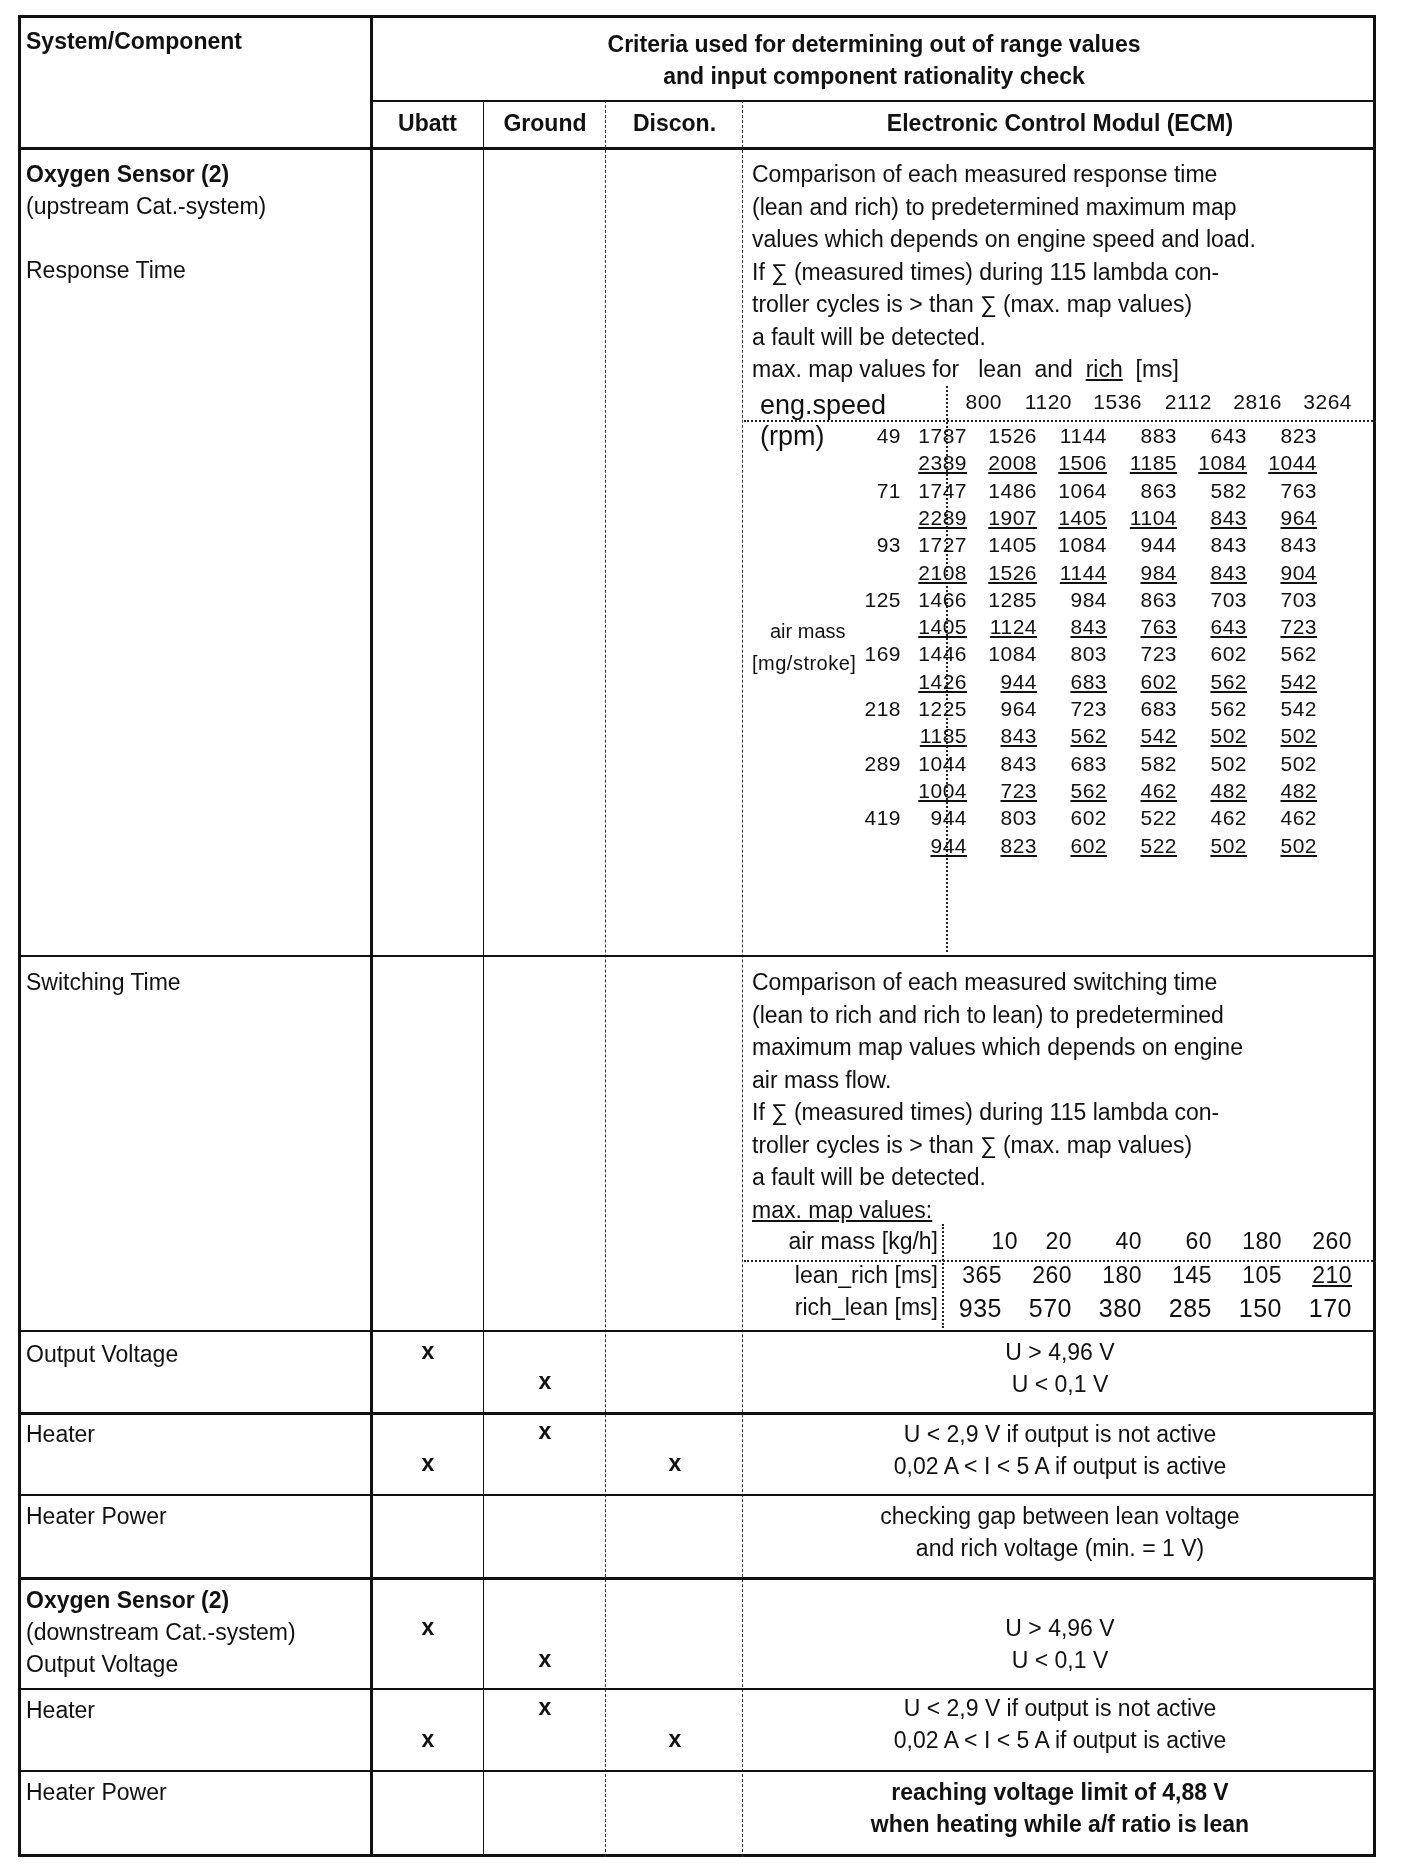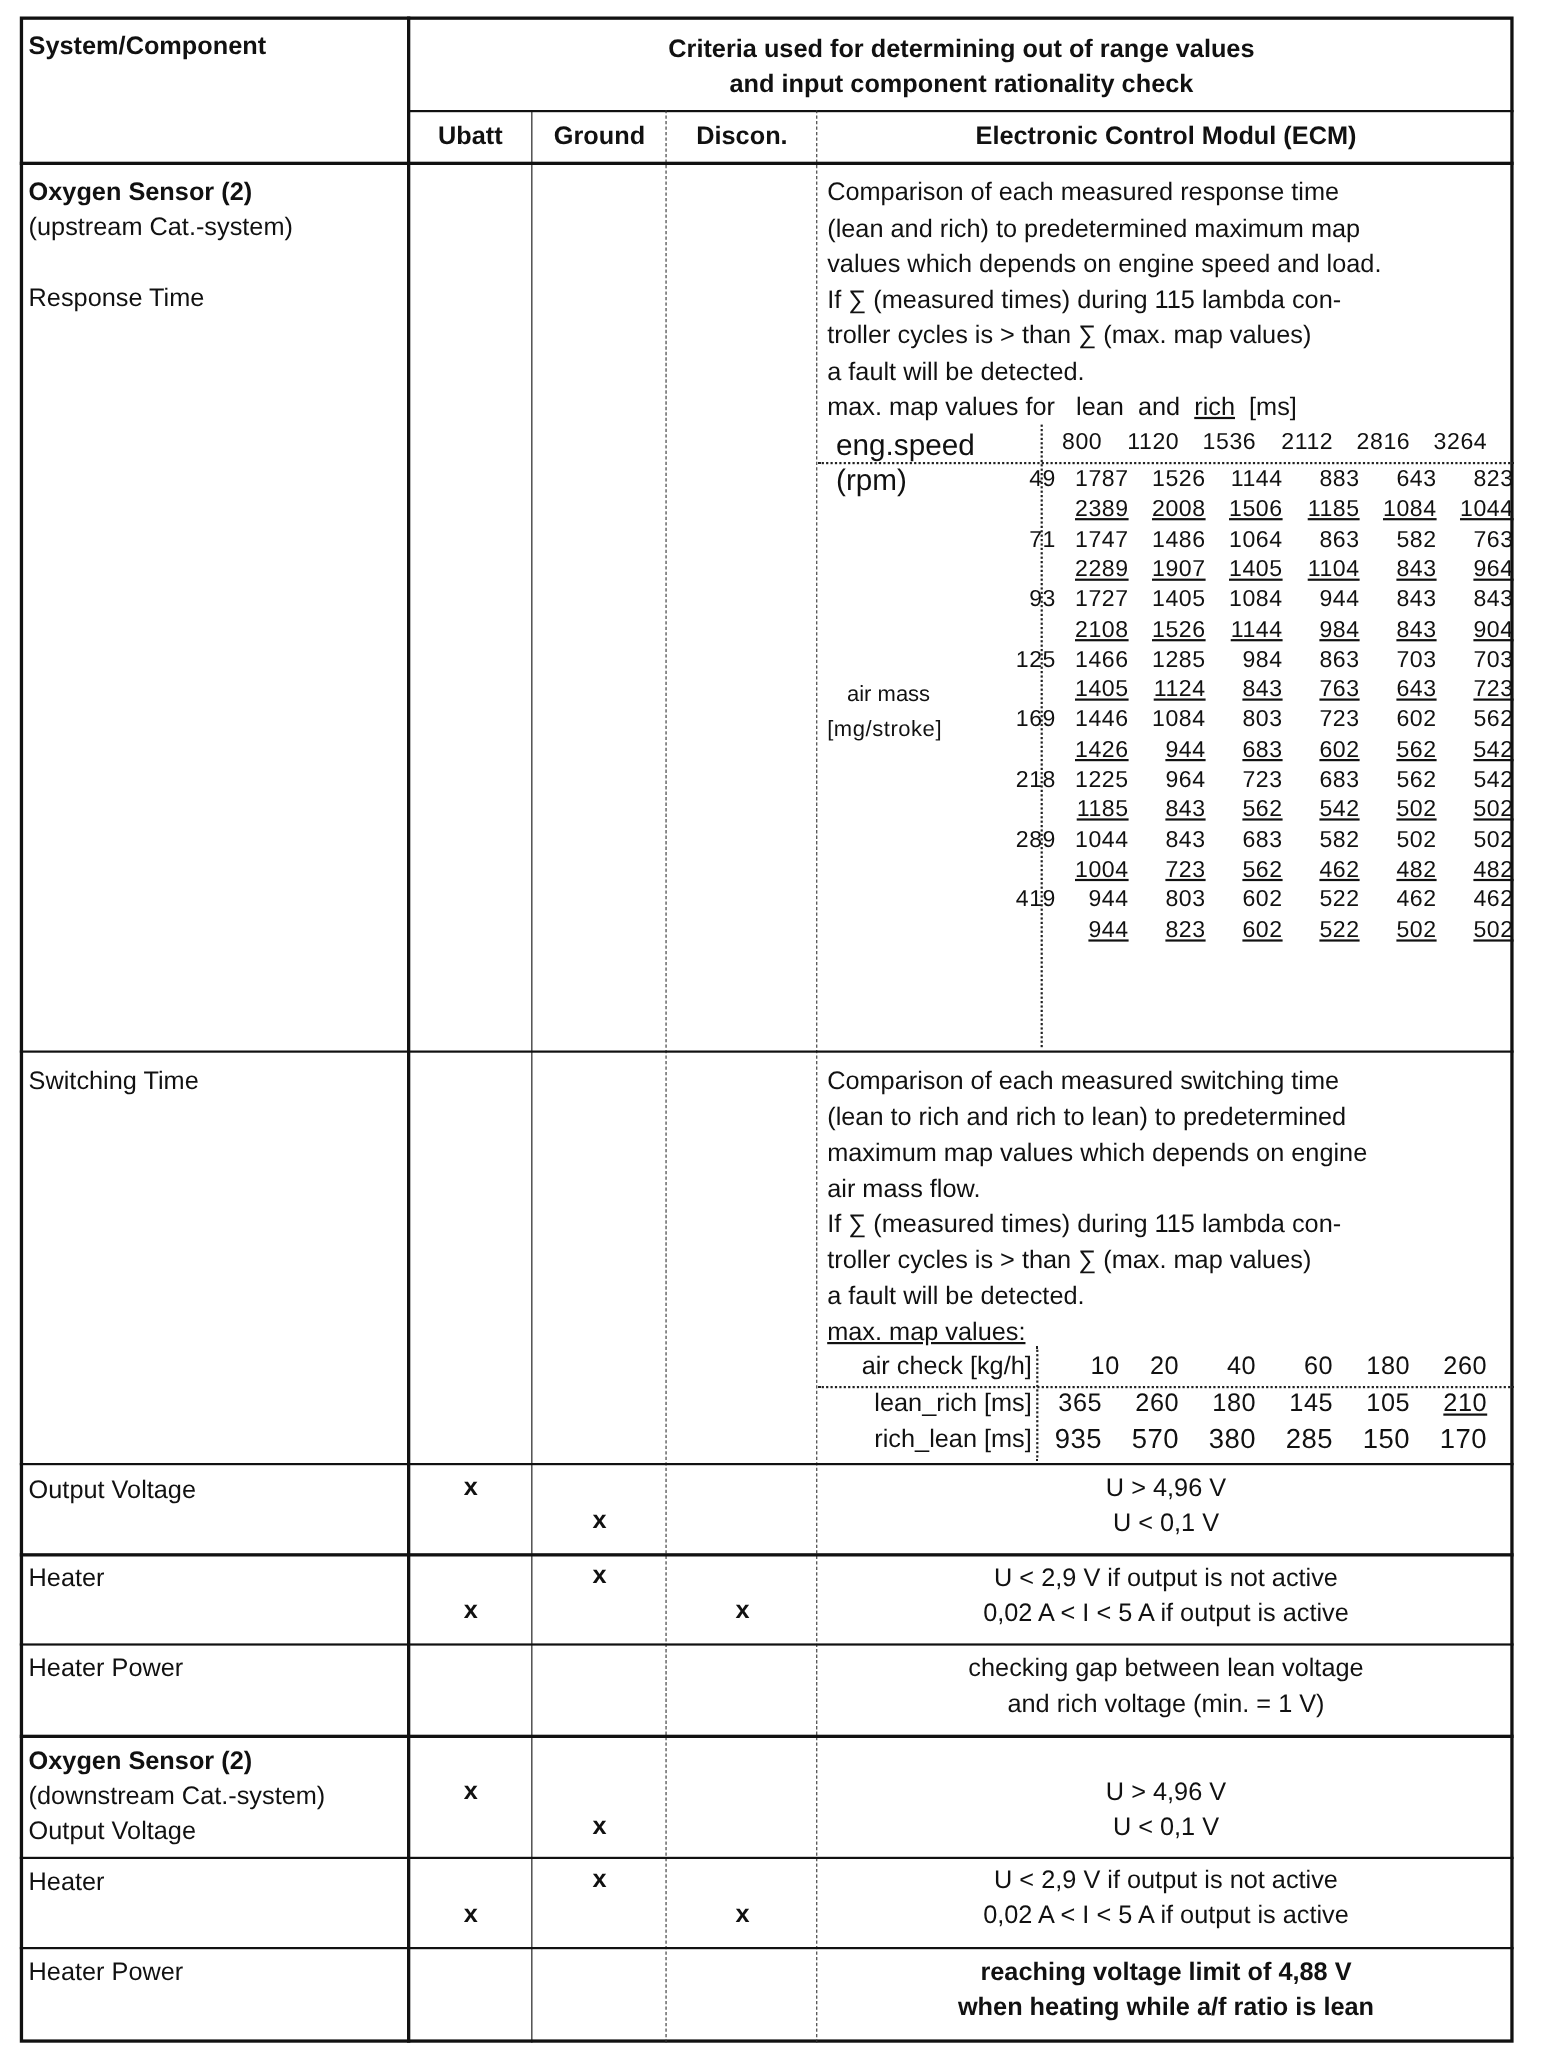--- a/index.html
+++ b/index.html
@@ -76,21 +76,21 @@
 <div class="grid" id="speed-row" style="left:944px; top:390px; width:430px; height:28px;">
     <div class="cell" style="left: 0px; top: 0px;">800</div>
     <div class="cell" style="left: 70px; top: 0px;">1120</div>
     <div class="cell" style="left: 140px; top: 0px;">1536</div>
     <div class="cell" style="left: 210px; top: 0px;">2112</div>
     <div class="cell" style="left: 280px; top: 0px;">2816</div>
     <div class="cell" style="left: 350px; top: 0px;">3264</div>
   </div>
 <div class="dots-h" style="left:744px; top:420px; width:632px;"></div>
 <div class="dots-v" style="left:946px; top:386px; height:566px;"></div>
-<div class="grid" id="response-map" style="left:768px; top:424px; width:564px; height:530px;">
+<div class="grid" id="response-map" style="left:709px; top:424px; width:564px; height:530px;">
     <div class="cell" style="left: 134px; top: 0px;">49</div>
     <div style="position: absolute; left: 200px; top: 0px;">
       <div class="cell" style="left: 0px; top: 0px;">1787</div>
       <div class="cell" style="left: 70px; top: 0px;">1526</div>
       <div class="cell" style="left: 140px; top: 0px;">1144</div>
       <div class="cell" style="left: 210px; top: 0px;">883</div>
       <div class="cell" style="left: 280px; top: 0px;">643</div>
       <div class="cell" style="left: 350px; top: 0px;">823</div>
     </div>
     <div style="position: absolute; left: 200px; top: 0px;">
@@ -228,21 +228,21 @@
 <div class="ecm-text" style="left:752px; top:966px;">
   <div>Comparison of each measured switching time</div>
   <div>(lean to rich and rich to lean) to predetermined</div>
   <div>maximum map values which depends on engine</div>
   <div>air mass flow.</div>
   <div>If ∑ (measured times) during 115 lambda con-</div>
   <div>troller cycles is &gt; than ∑ (max. map values)</div>
   <div>a fault will be detected.</div>
   <div style="text-decoration:underline;">max. map values:</div>
 </div>
-<div class="abs" style="left:752px; top:1228px; width:186px; text-align:right; font-size:23px;">air check [kg/h]</div>
+<div class="abs" style="left:752px; top:1228px; width:186px; text-align:right; font-size:23px;">air mass [kg/h]</div>
 <div class="grid" id="sw-airmass" style="left:944px; top:1228px; width:430px; height:30px; font-size:23px;">
     <div class="cell" style="left: 16px; top: 0px;">10</div>
     <div class="cell" style="left: 70px; top: 0px;">20</div>
     <div class="cell" style="left: 140px; top: 0px;">40</div>
     <div class="cell" style="left: 210px; top: 0px;">60</div>
     <div class="cell" style="left: 280px; top: 0px;">180</div>
     <div class="cell" style="left: 350px; top: 0px;">260</div>
   </div>
 <div class="dots-h" style="left:744px; top:1260px; width:632px;"></div>
 <div class="dots-v" style="left:942px; top:1224px; height:104px;"></div>

